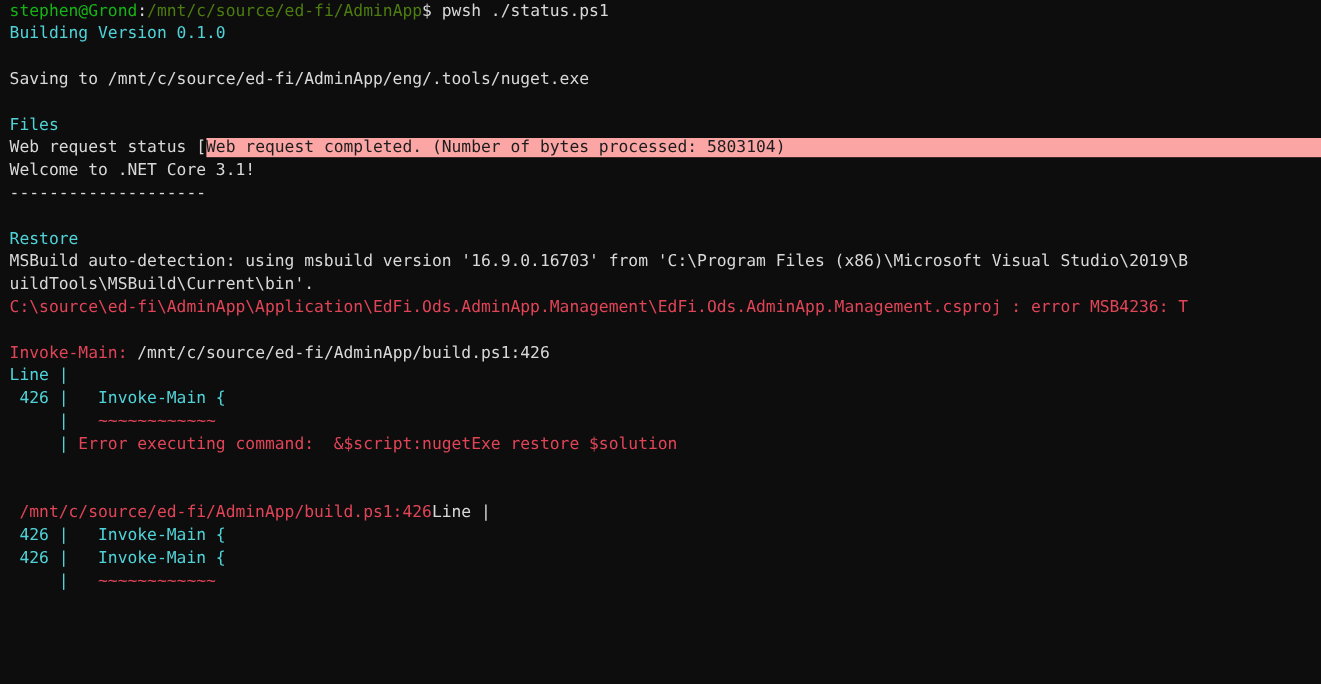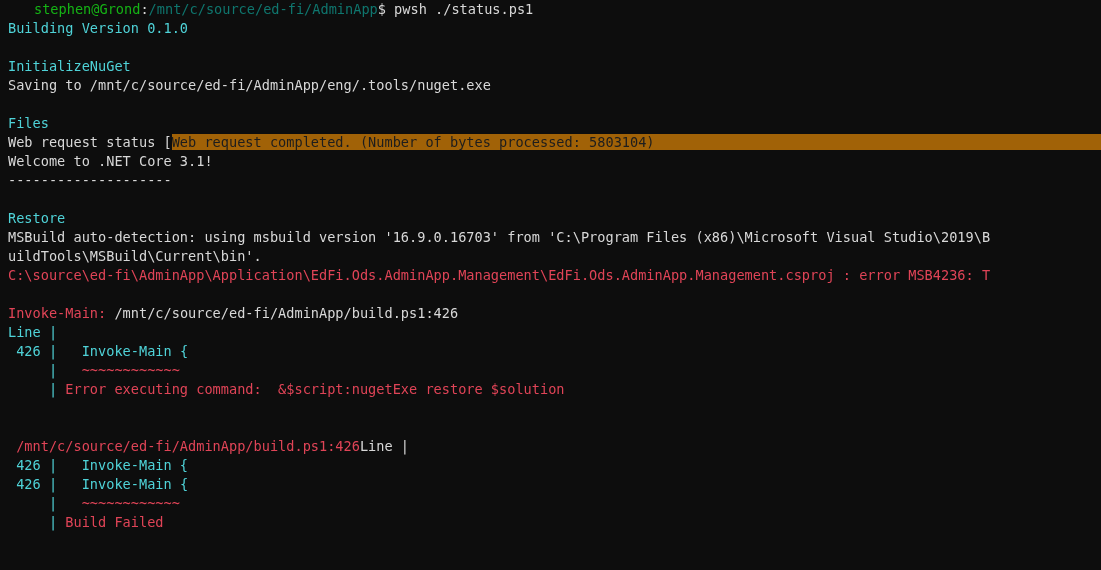--- a/index.html
+++ b/index.html
@@ -31,43 +31,42 @@
     white-space: pre;
     color: #d6d6d6;
     padding-left: 8px;
     letter-spacing: 0px;
     overflow: hidden;
   }
   .line.blank { color: transparent; }
   .seg { white-space: pre; }
 
   .c-white   { color: #d8d8d8; }
-  .c-green   { color: #15b315; margin-left: 26px; }
-  .c-blue    { color: #0f766e; }
+  .c-green   { color: #15b315; }
+  .c-blue    { color: #4d7c0f; }
   .c-cyan    { color: #4fd3d8; }
   .c-red     { color: #e04457; }
 
   .hl {
-    background: #a16207;
+    background: #fca5a5;
     color: #1d1d1d;
   }
   #terminal::-webkit-scrollbar { display: none; }
 </style>
 </head>
 <body>
 
 <div id="terminal">
 
   <div class="line"><span class="seg c-green">stephen@Grond</span><span class="seg c-white">:</span><span class="seg c-blue">/mnt/c/source/ed-fi/AdminApp</span><span class="seg c-white">$</span><span class="seg c-white"> pwsh ./status.ps1</span></div>
 
   <div class="line"><span class="seg c-cyan">Building Version 0.1.0</span></div>
 
   <div class="line blank">&nbsp;</div>
 
-  <div class="line"><span class="seg c-cyan">InitializeNuGet</span></div>
 
 
   <div class="line"><span class="seg c-white">Saving to /mnt/c/source/ed-fi/AdminApp/eng/.tools/nuget.exe</span></div>
 
   <div class="line blank">&nbsp;</div>
 
   <div class="line"><span class="seg c-cyan">Files</span></div>
 
   <div class="line"><span class="seg c-white">Web request status </span><span class="seg c-white">[</span><span class="seg hl">Web request completed. (Number of bytes processed: 5803104)</span><span class="seg hl">                                                                     </span></div>
 
@@ -101,15 +100,14 @@
   <div class="line blank">&nbsp;</div>
 
   <div class="line"><span class="seg c-red"> /mnt/c/source/ed-fi/AdminApp/build.ps1:426</span><span class="seg c-white">Line |</span></div>
 
   <div class="line"><span class="seg c-cyan"> 426 |   Invoke-Main {</span></div>
 
   <div class="line"><span class="seg c-cyan"> 426 </span><span class="seg c-cyan">|</span><span class="seg c-cyan">   </span><span class="seg c-cyan">Invoke-Main {</span></div>
 
   <div class="line"><span class="seg c-cyan">     </span><span class="seg c-cyan">|</span><span class="seg c-red">   </span><span class="seg c-red">~~~~~~~~~~~~</span></div>
 
-  <div class="line"><span class="seg c-cyan">     </span><span class="seg c-cyan">|</span><span class="seg c-red"> </span><span class="seg c-red">Build Failed</span></div>
 
 </div>
 
 </body></html>

